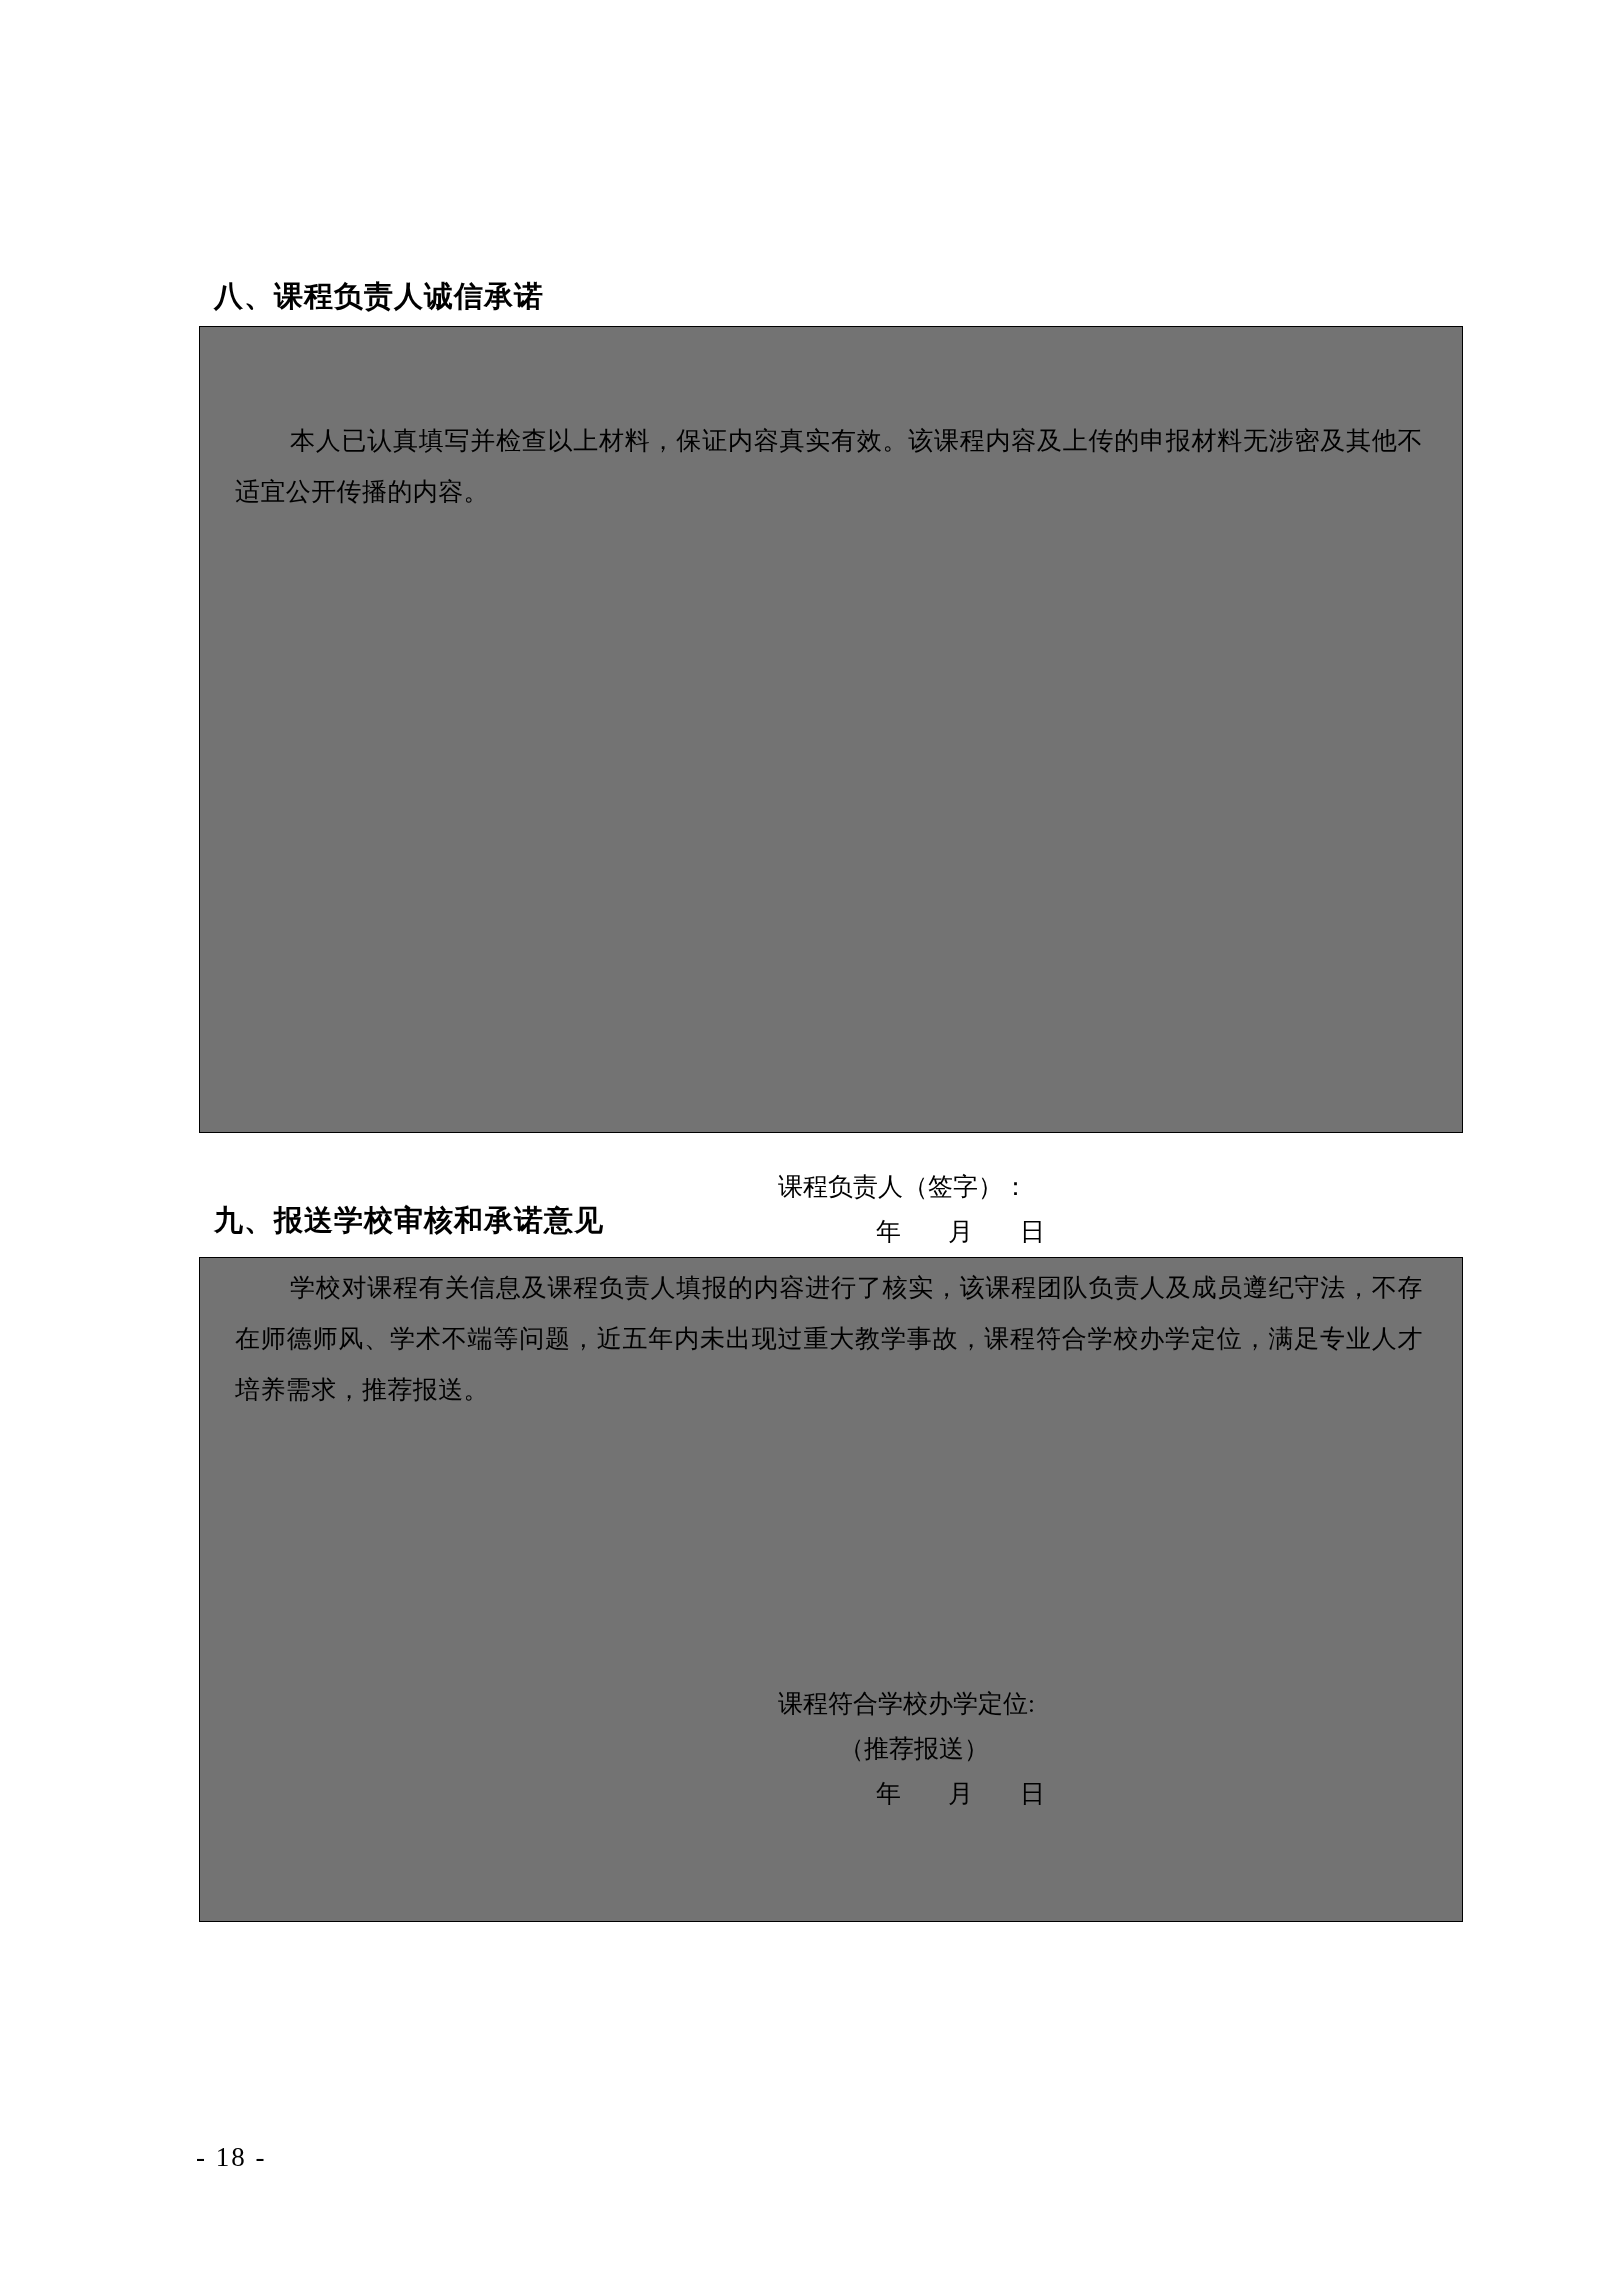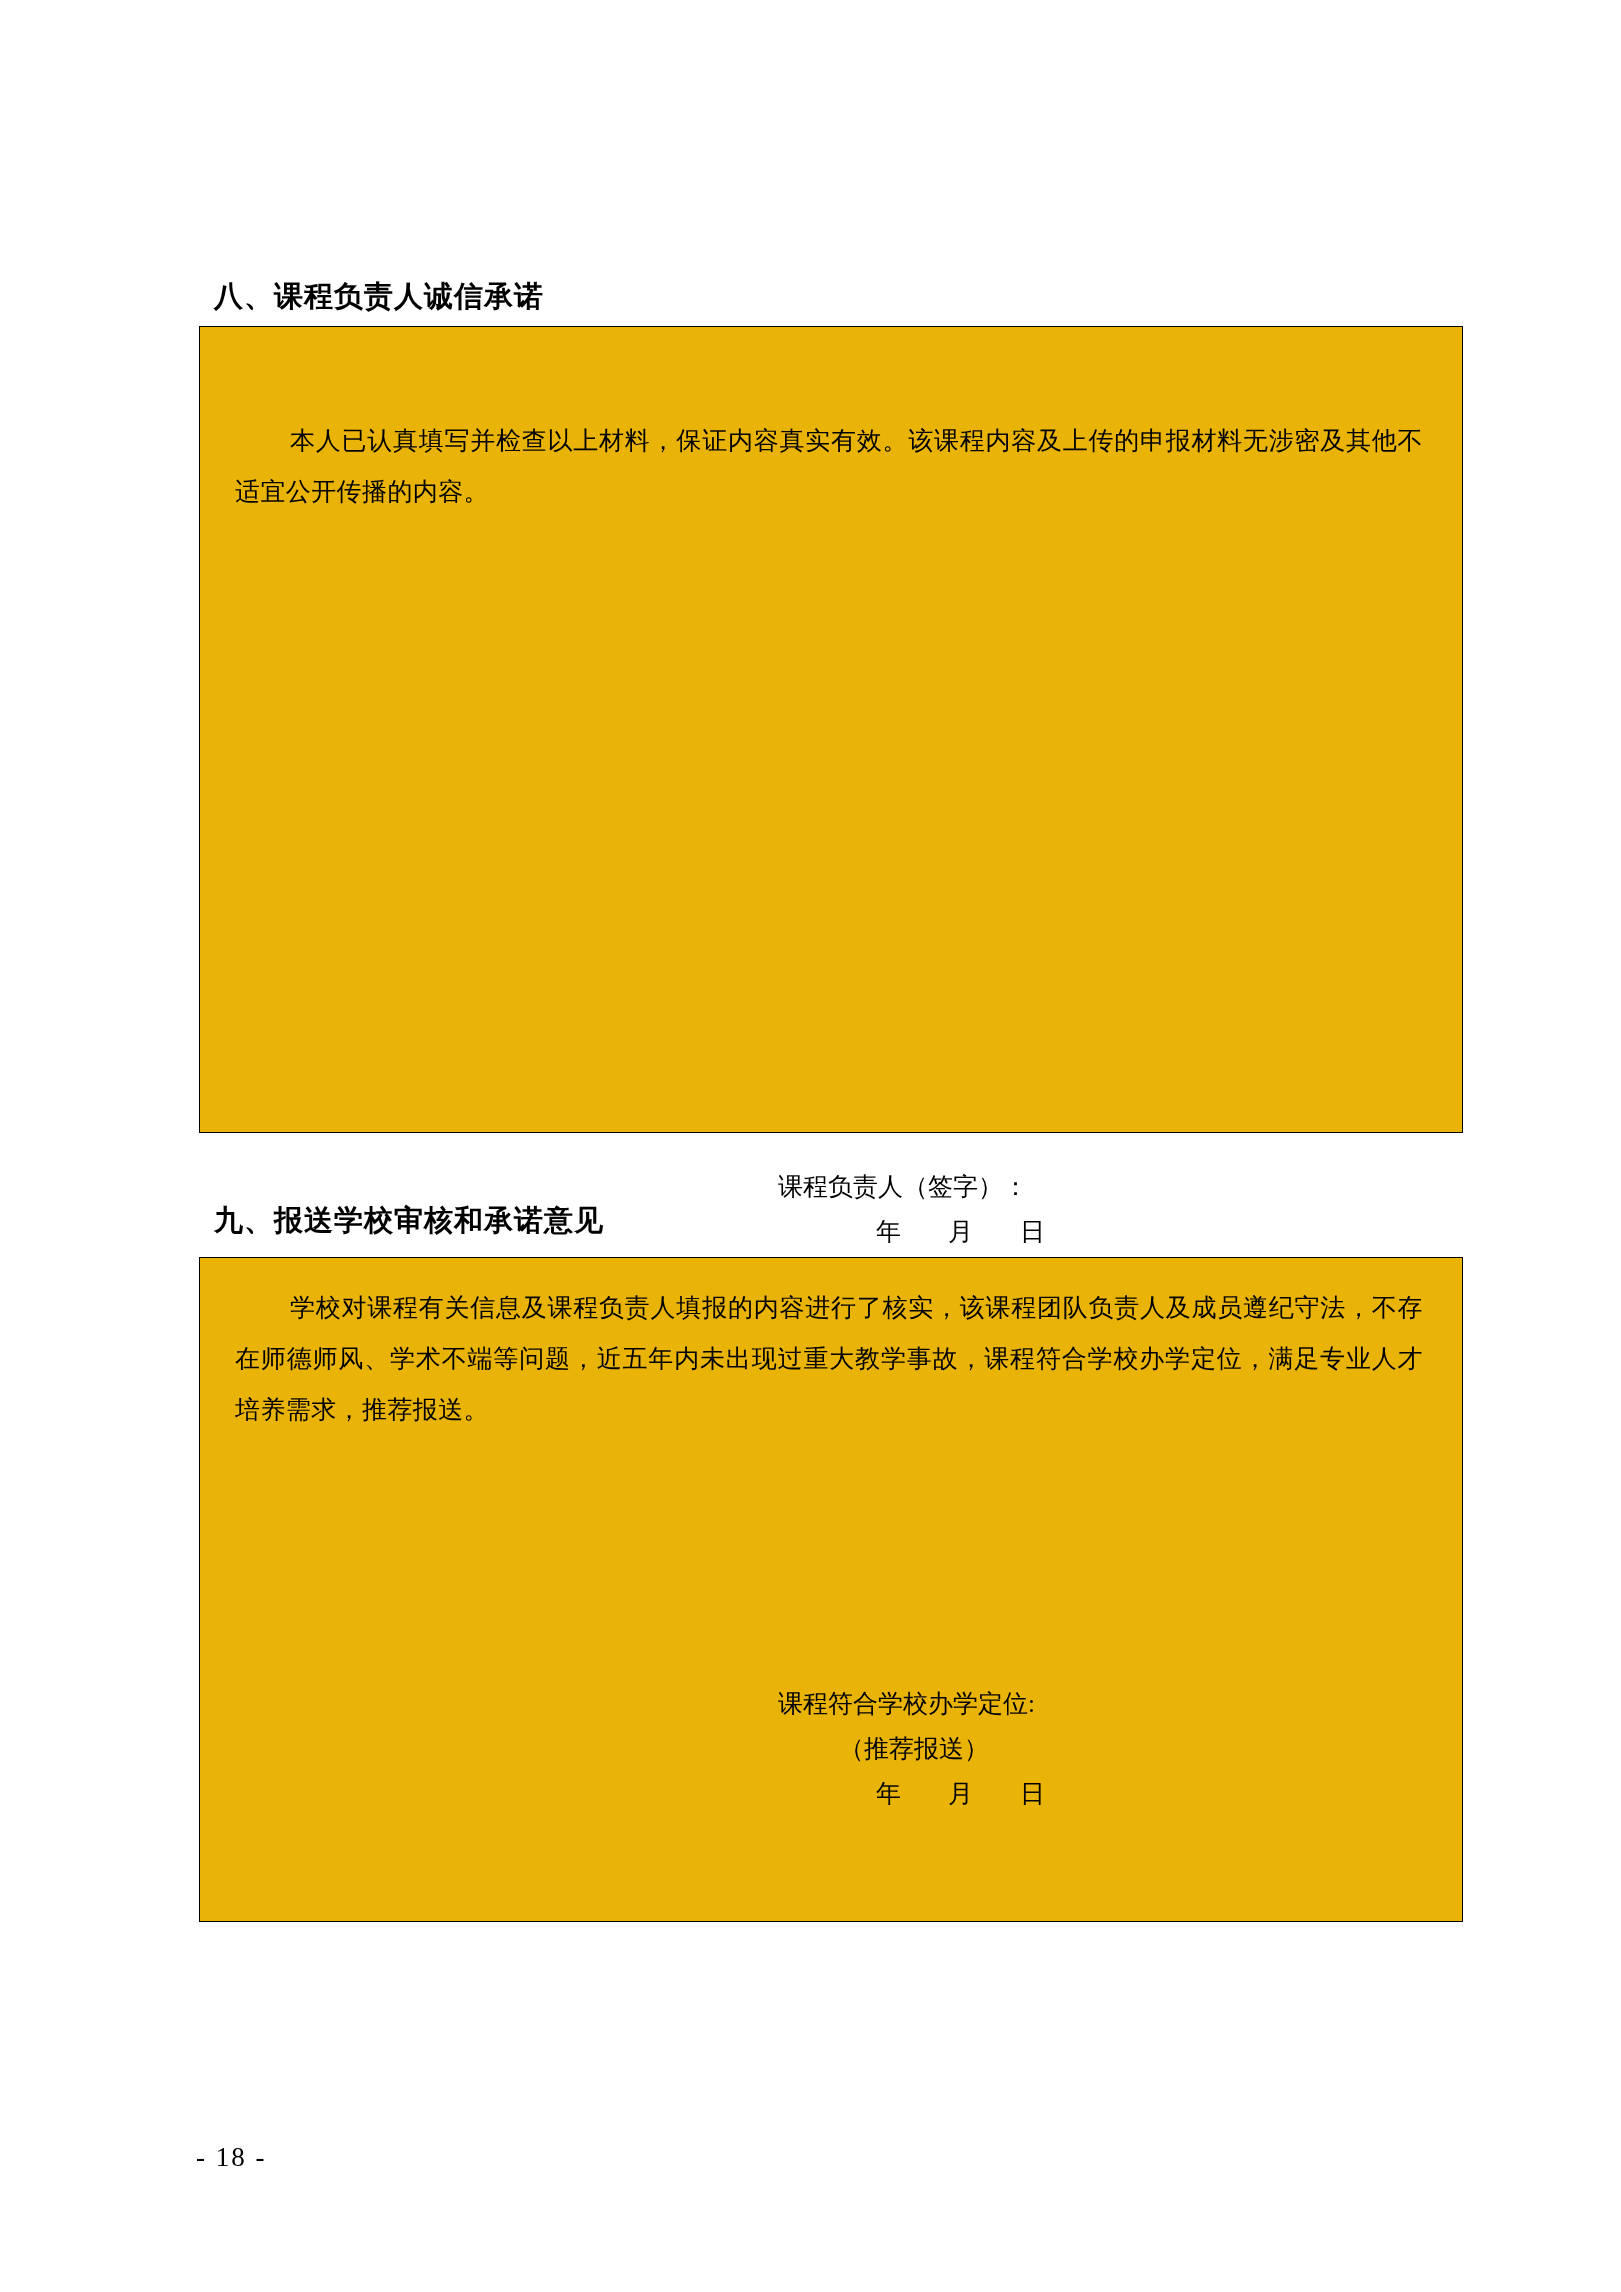--- a/index.html
+++ b/index.html
@@ -32,21 +32,21 @@
     font-weight: bold;
     font-size: 29px;
     letter-spacing: 1px;
     white-space: nowrap;
   }
 
   .box {
     box-sizing: border-box;
     border: 1.5px solid #000000;
     position: absolute;
-    background: #eab308;
+    background: #737373;
   }
 
   .body-text {
     font-family: "Liberation Serif", "DejaVu Serif", serif;
     font-size: 25px;
     line-height: 51px;
     text-align: justify;
     text-justify: inter-ideograph;
     letter-spacing: 0.4px;
   }
@@ -101,21 +101,21 @@
           <span>日</span>
         </span>
       </div>
     </div>
   </div>
 
   <div class="section" style="left:0; top:0;">
     <div class="section-heading" style="position:absolute; left:214px; top:1201px;text-align:center;">九、报送学校审核和承诺意见</div>
 
     <div class="box" style="left:199px; top:1257px; width:1264px; height:665px;">
-      <div class="body-text indent" style="position:absolute; left:35px; top:24px; width:1188px;">学校对课程有关信息及课程负责人填报的内容进行了核实，该课程团队负责人及成员遵纪守法，不存在师德师风、学术不端等问题，近五年内未出现过重大教学事故，课程符合学校办学定位，满足专业人才培养需求，推荐报送。</div>
+      <div class="body-text indent" style="position:absolute; left:35px; top:4px; width:1188px;">学校对课程有关信息及课程负责人填报的内容进行了核实，该课程团队负责人及成员遵纪守法，不存在师德师风、学术不端等问题，近五年内未出现过重大教学事故，课程符合学校办学定位，满足专业人才培养需求，推荐报送。</div>
 
       <div class="sign-block" style="left:578px; top:423px;">
         <span class="sign-line">课程符合学校办学定位:</span>
         <span class="sign-line" style="padding-left:61px;">（推荐报送）</span>
         <span class="sign-line date-line" style="padding-left:98px;">
           <span>年</span>
           <span class="spacer-wide"></span>
           <span>月</span>
           <span class="spacer-wide"></span>
           <span>日</span>

